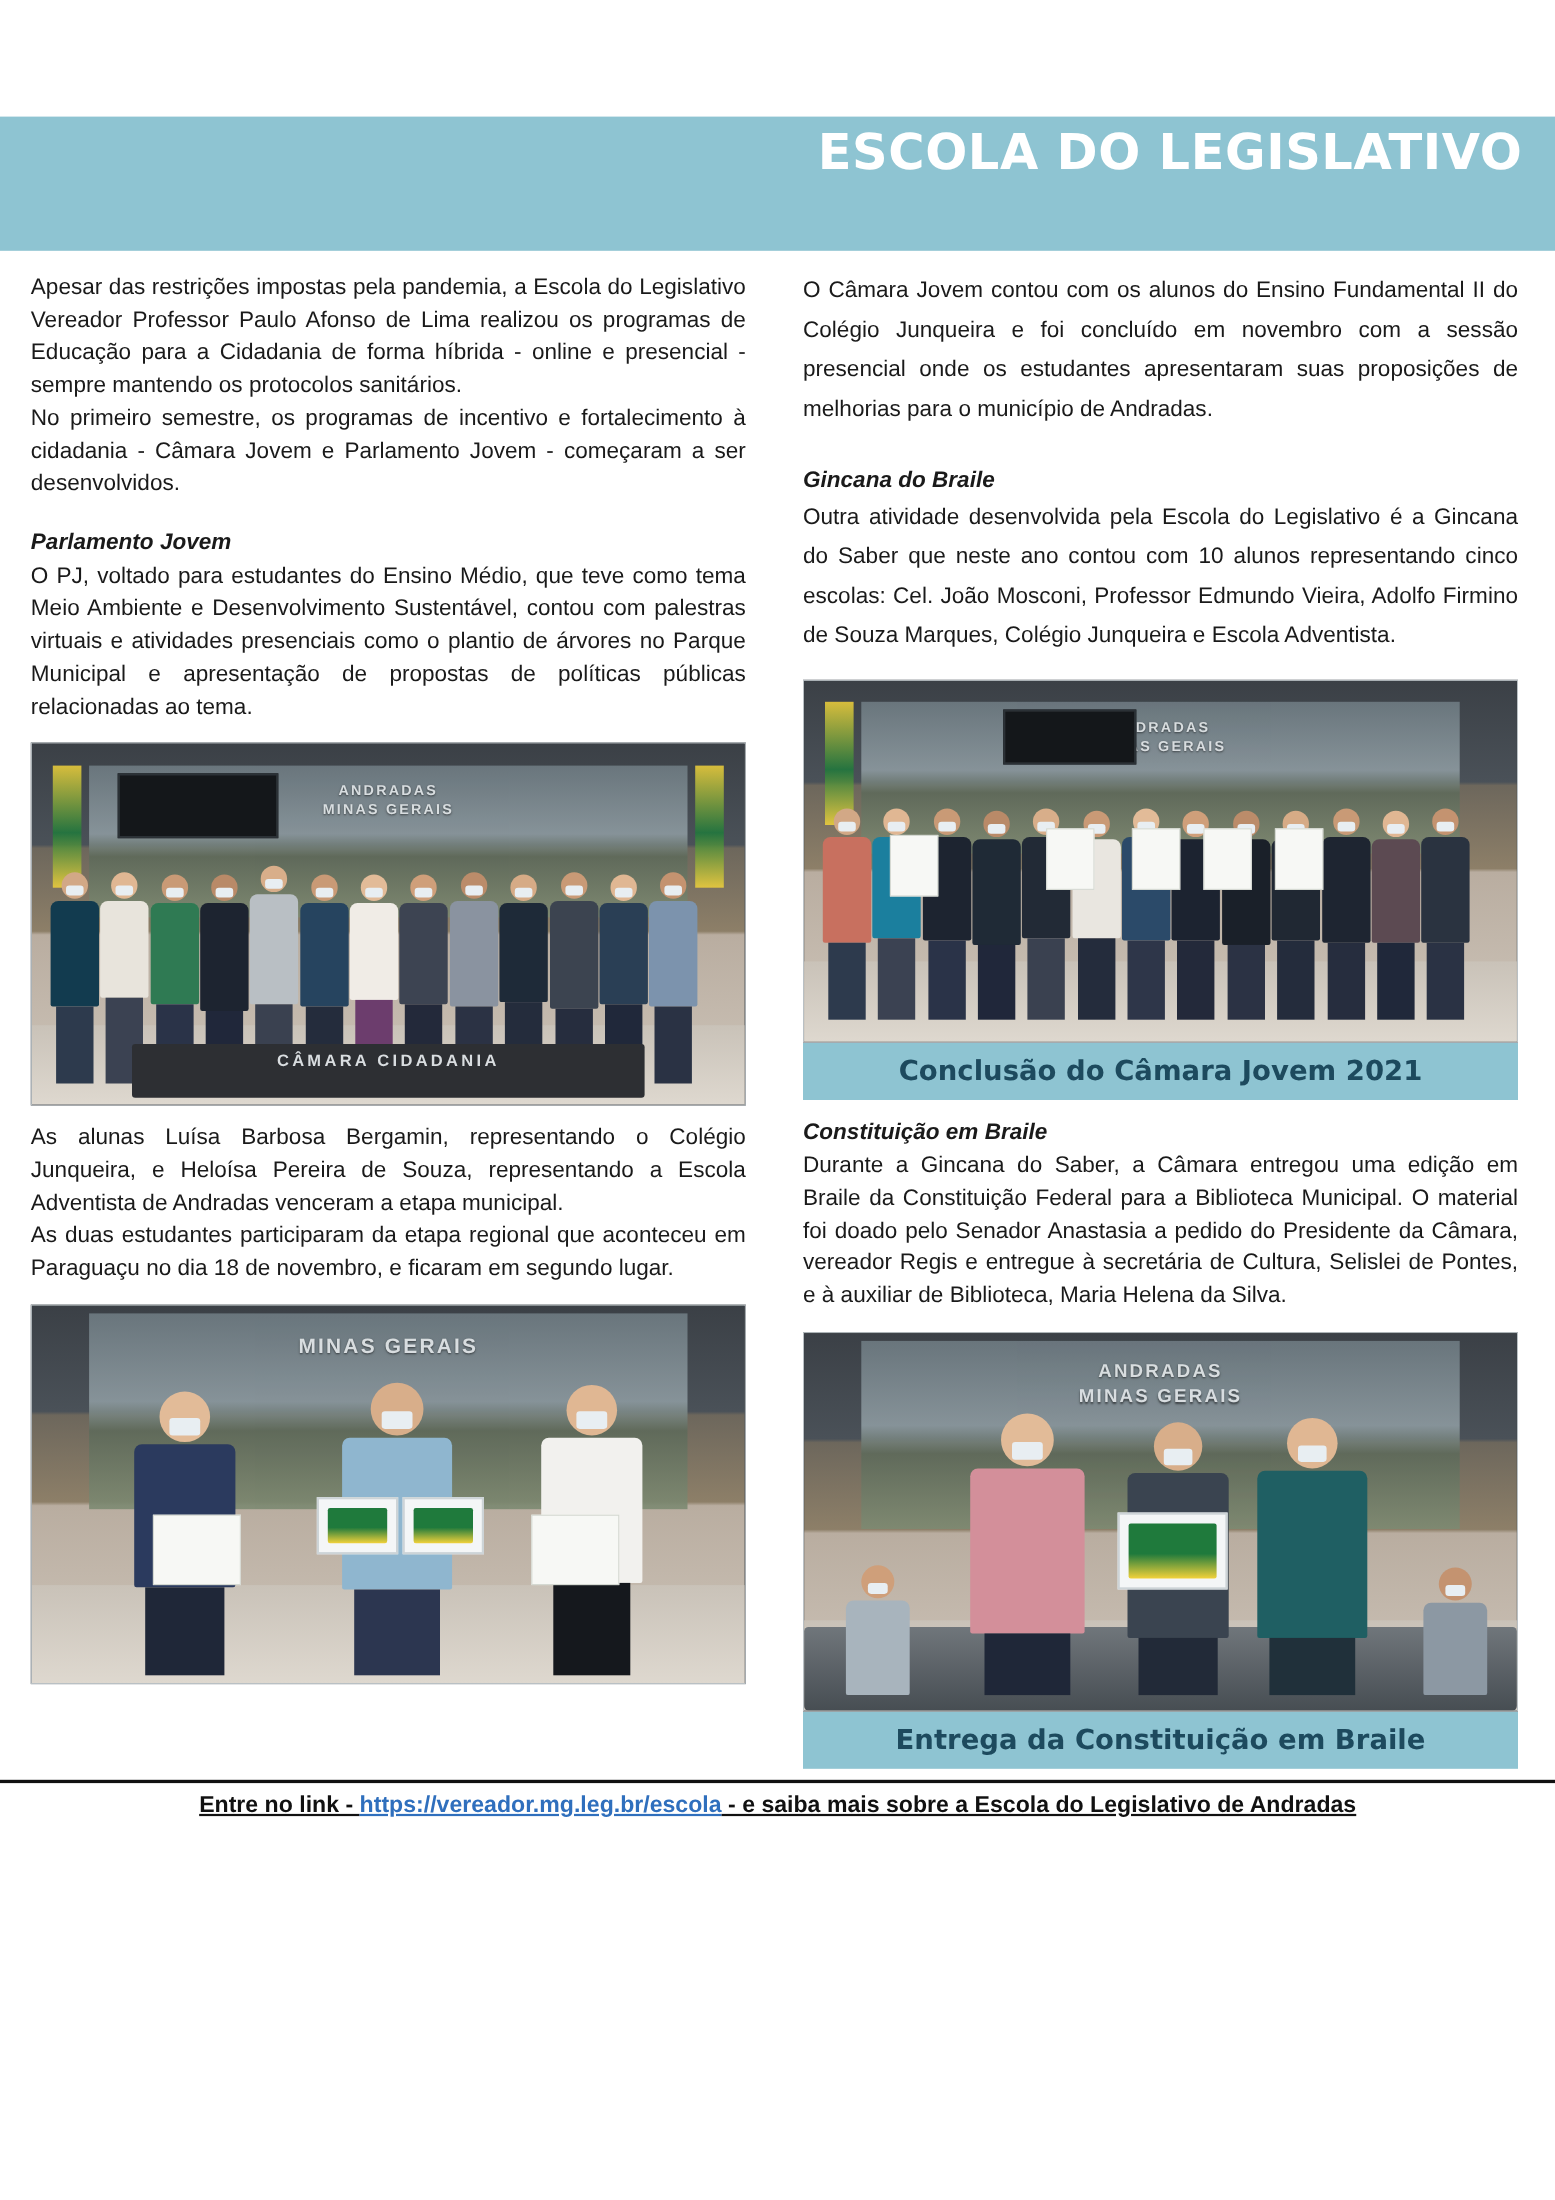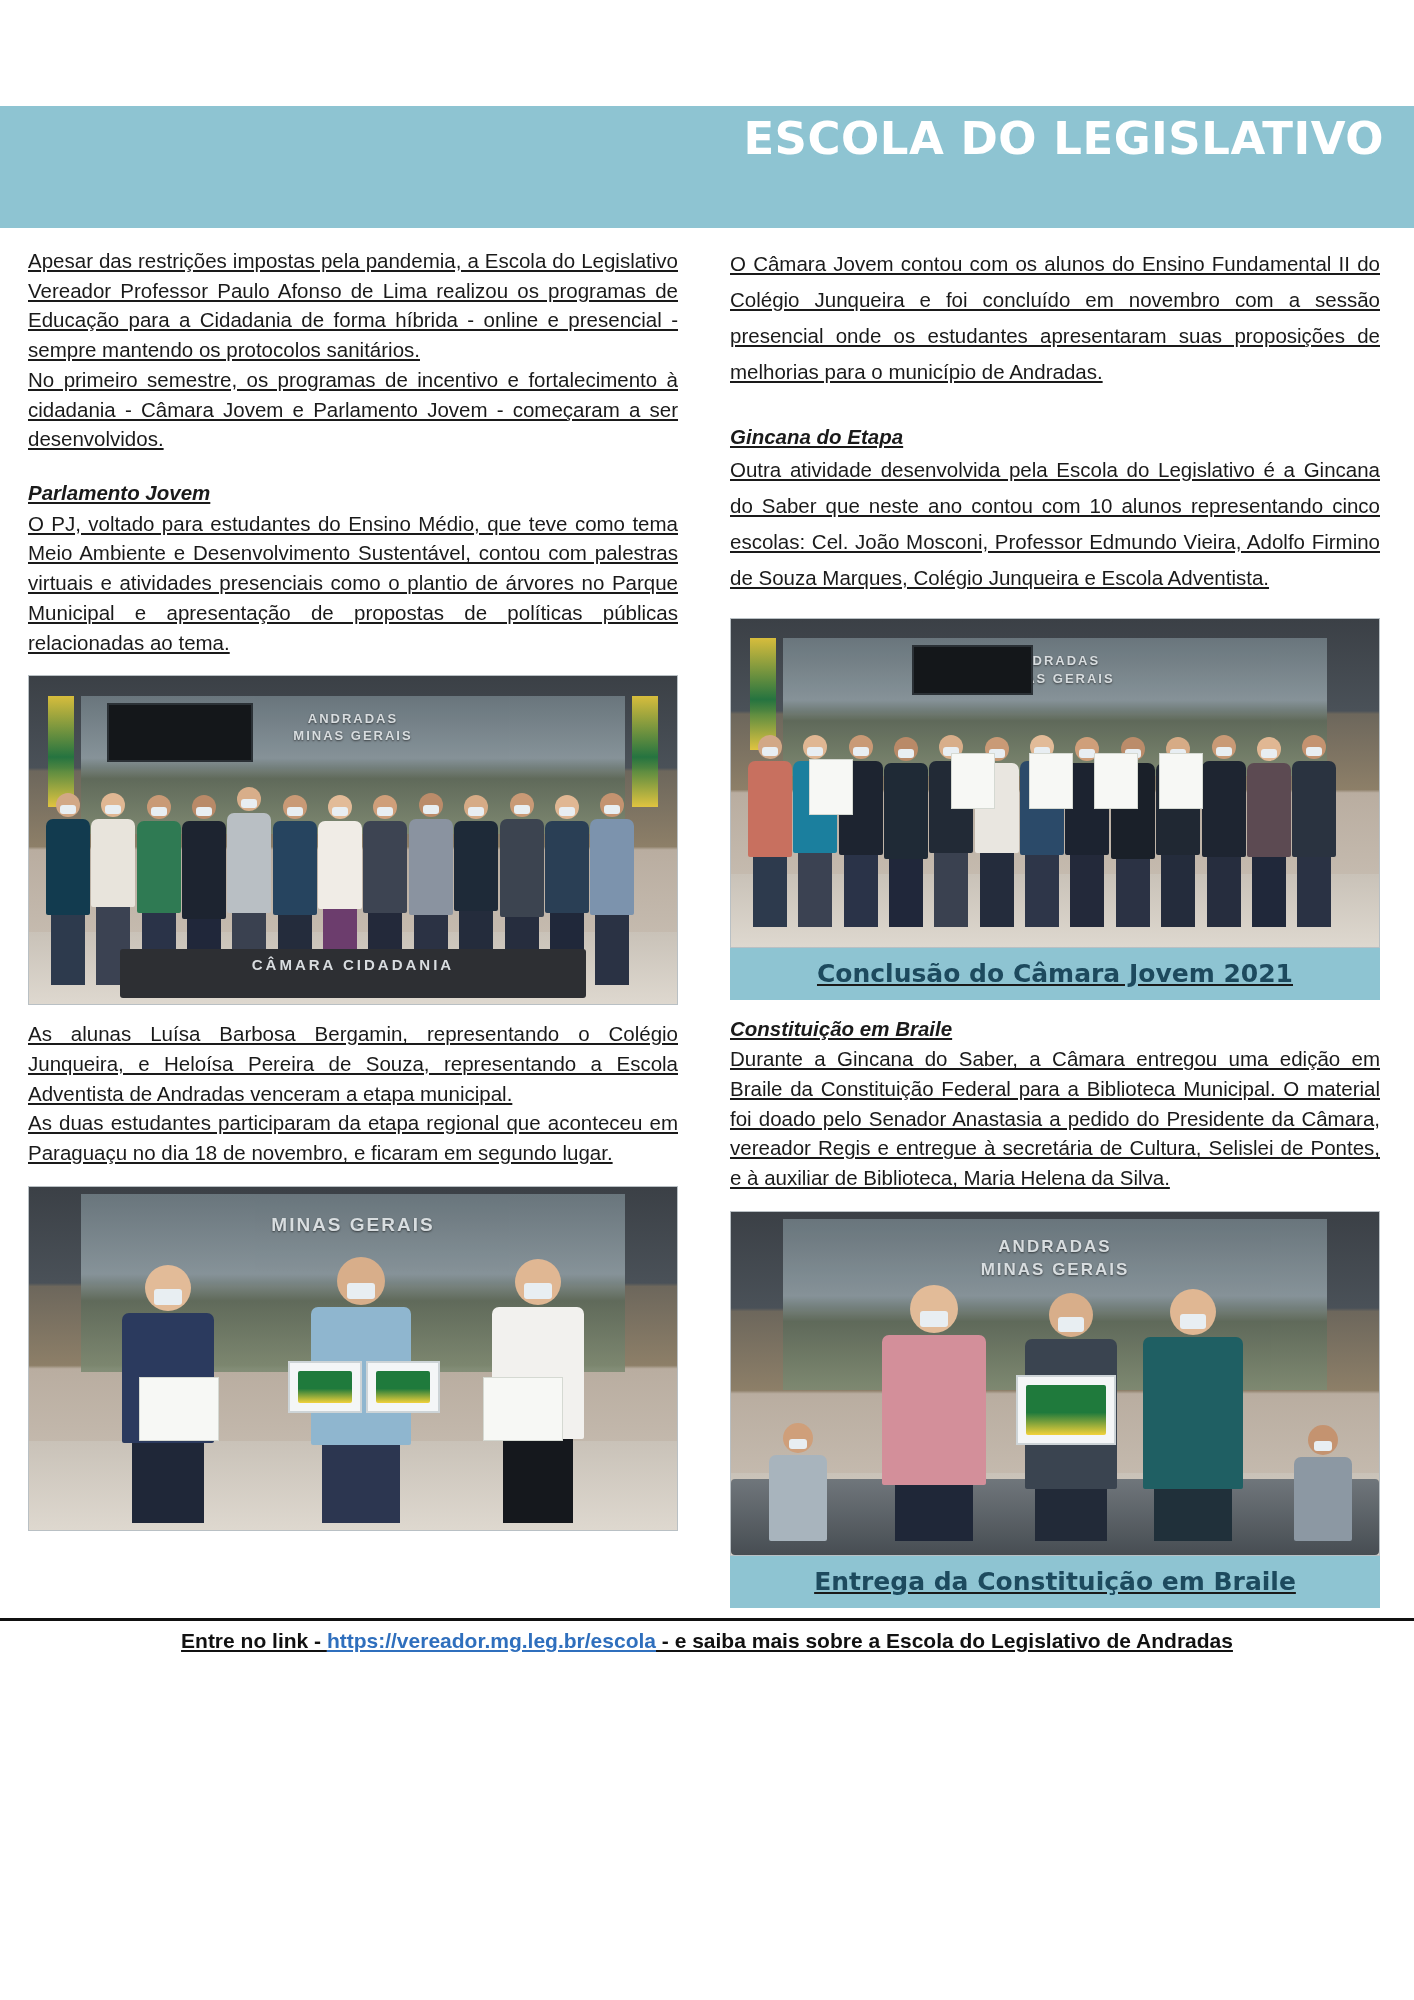--- a/index.html
+++ b/index.html
@@ -59,21 +59,20 @@
   .content {
     position: relative;
     padding: 18px 28px 0 28px;
     display: flex;
     gap: 52px;
     box-sizing: border-box;
   }
   .col {
     width: 650px;
     flex: 0 0 650px;
-    text-decoration: underline;
   }
   p {
     margin: 0 0 0 0;
     font-size: 20.5px;
     line-height: 1.45;
     text-align: justify;
     text-justify: inter-word;
   }
   .subhead {
     font-size: 20.5px;
@@ -421,21 +420,21 @@
           <div class="cert" style="left:70%;bottom:26%;width:78px;height:62px"></div>
         </div>
       </div>
 
     </div>
 
     <div class="col">
 
       <p style="line-height:1.75">O Câmara Jovem contou com os alunos do Ensino Fundamental II do Colégio Junqueira e foi concluído em novembro com a sessão presencial onde os estudantes apresentaram suas proposições de melhorias para o município de Andradas.</p>
 
-      <div class="subhead" style="margin-top:34px">Gincana do Etapa</div>
+      <div class="subhead" style="margin-top:34px">Gincana do Braile</div>
       <p style="line-height:1.75">Outra atividade desenvolvida pela Escola do Legislativo é a Gincana do Saber que neste ano contou com 10 alunos representando cinco escolas: Cel. João Mosconi, Professor Edmundo Vieira, Adolfo Firmino de Souza Marques, Colégio Junqueira e Escola Adventista.</p>
 
       <div class="photo-block" style="margin-top:22px">
         <div class="photo">
           <div class="room"></div>
           <div class="wall-mural">
             <div class="mural-text">ANDRADAS<br>MINAS GERAIS</div>
           </div>
           <div class="screen" style="left:28%;width:18%;height:14%"></div>
           <div class="flag l"></div>

